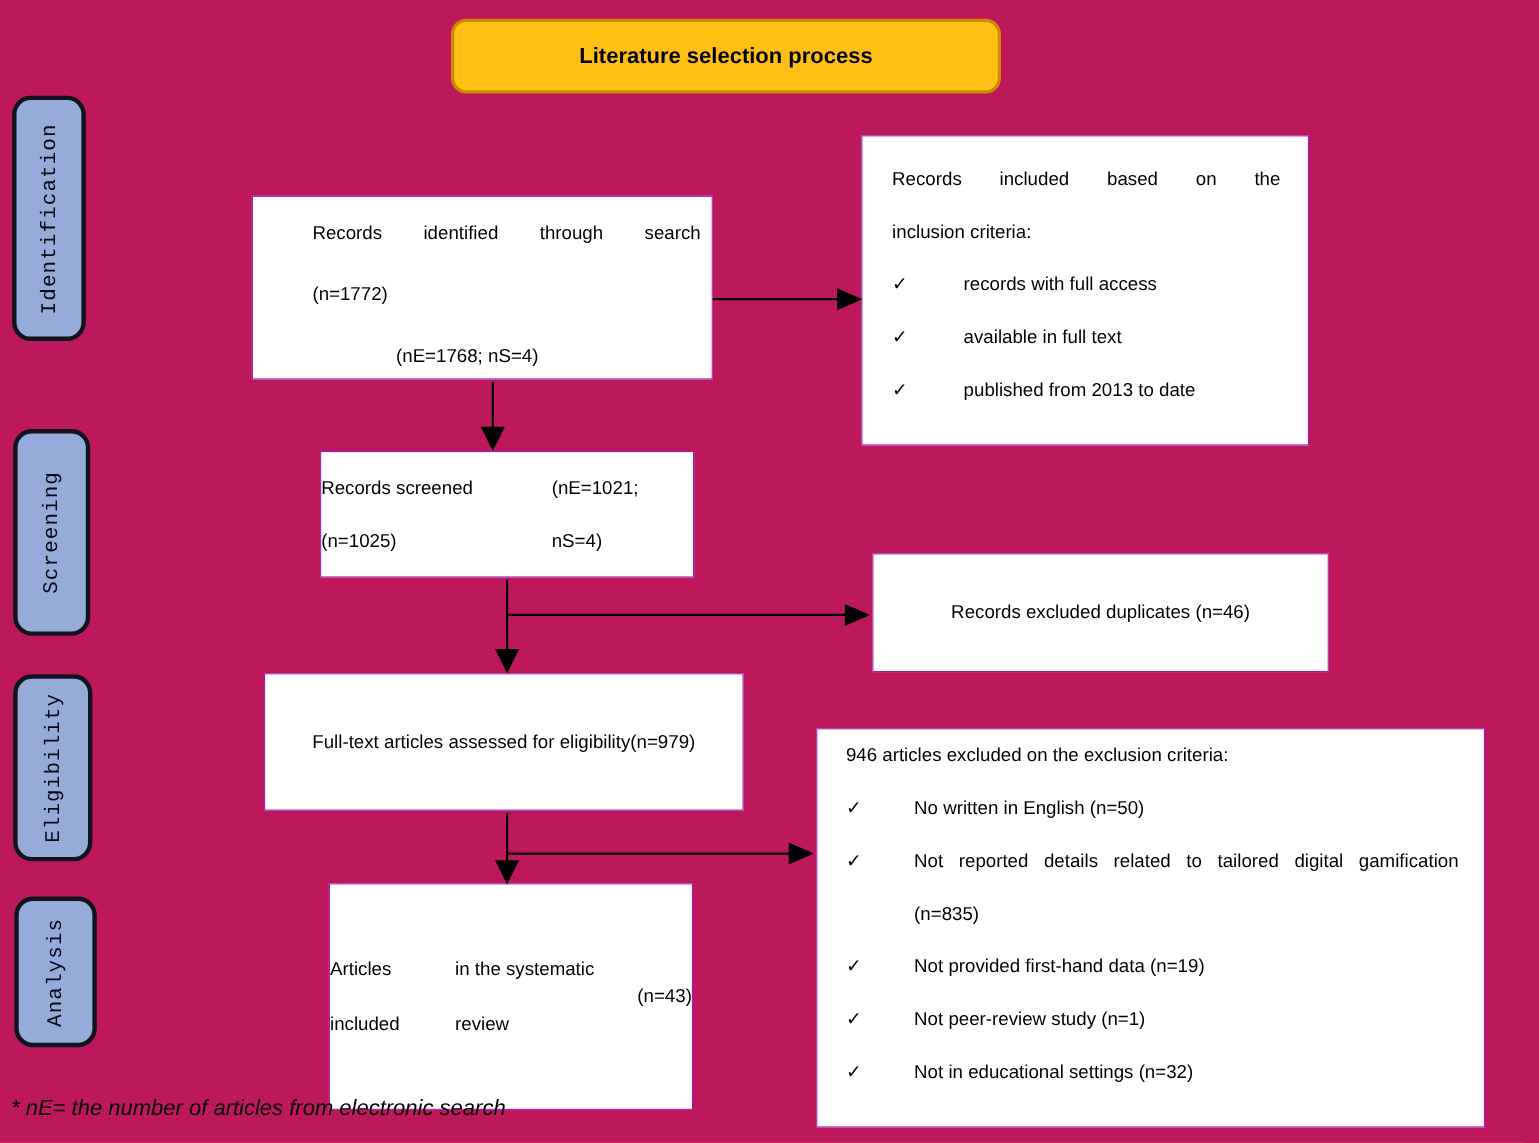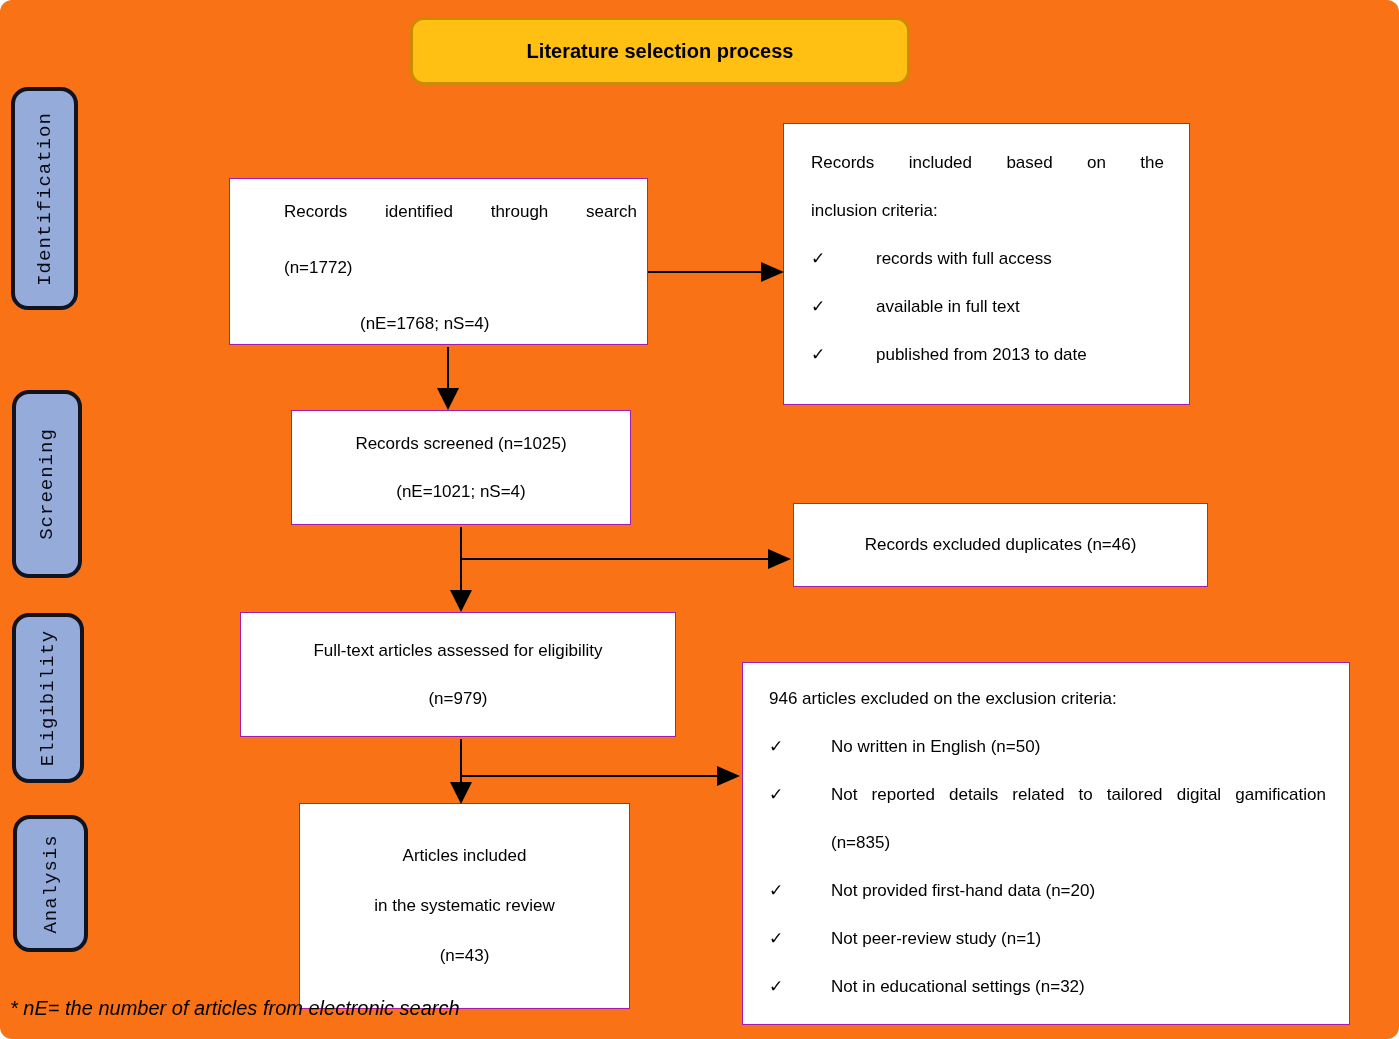--- a/index.html
+++ b/index.html
@@ -1,18 +1,18 @@
 <!DOCTYPE html>
 <html><head>
 <meta charset="utf-8">
 <style>
   html,body{margin:0;padding:0;background:#ffffff;}
   .canvas{
-    position:relative;width:1399px;height:1039px;background:#f97316;
-    font-family:"Liberation Sans",sans-serif;color:#000;overflow:hidden;border-radius:12px;
+    position:relative;width:1399px;height:1039px;background:#be185d;
+    font-family:"Liberation Sans",sans-serif;color:#000;overflow:hidden;
   }
   
   .title-box{
     position:absolute;left:410px;top:17px;width:500px;height:68px;
     background:#FFC013;border:3px solid #CE8B00;border-radius:14px;
     display:flex;align-items:center;justify-content:center;
     font-size:20px;font-weight:bold;box-sizing:border-box;
   }
   
   .stage{
@@ -22,35 +22,35 @@
   .stage span{
     transform:rotate(-90deg);white-space:nowrap;
     font-family:"Liberation Mono","DejaVu Sans Mono",monospace;
     font-size:19px;color:#0a0a12;letter-spacing:1px;
   }
   
   .fbox{
     position:absolute;background:#fff;border:1px solid #a21caf;box-sizing:border-box;
     font-size:17px;line-height:48px;
   }
-  .centered{display:flex;flex-direction:column;align-items:center;justify-content:center;text-align:right;}
+  .centered{display:flex;flex-direction:row;align-items:center;justify-content:center;text-align:left;}
   .justify{text-align:justify;text-align-last:justify;}
   .chk-row{display:flex;align-items:flex-start;}
   .chk{flex:0 0 65px;}
   .chk-sm{flex:0 0 62px;}
   .chk-text{flex:1 1 auto;}
   
   #box-identified{left:229px;top:178px;width:419px;height:167px;line-height:56px;padding:5px 10px 0 54px;}
   #box-identified .l3{margin-left:76px;}
   #box-inclusion{left:783px;top:123px;width:407px;height:282px;padding:15px 25px 0 27px;}
   #box-screened{left:291px;top:410px;width:340px;height:115px;}
-  #box-duplicates{left:793px;top:503px;width:415px;height:84px;}
+  #box-duplicates{left:793px;top:503px;width:415px;height:108px;}
   #box-eligibility{left:240px;top:612px;width:436px;height:125px;}
   #box-included{left:299px;top:803px;width:331px;height:206px;line-height:50px;}
-  #box-exclusion{left:742px;top:662px;width:608px;height:363px;padding:12px 23px 0 26px;}
+  #box-exclusion{left:742px;top:662px;width:608px;height:363px;padding:0 23px 0 26px;}
   .footnote{
     position:absolute;left:10px;top:995px;font-size:20px;font-style:italic;line-height:26px;
   }
   .arrows{position:absolute;left:0;top:0;pointer-events:none;}
 </style>
 </head>
 <body>
 
 <div class="canvas">
 
@@ -122,21 +122,21 @@
     </div>
     <div class="chk-row">
       <span class="chk-sm">✓</span>
       <span class="chk-text">
         <span class="justify" style="display:block;">Not reported details related to tailored digital gamification</span>
         <span style="display:block;">(n=835)</span>
       </span>
     </div>
     <div class="chk-row">
       <span class="chk-sm">✓</span>
-      <span class="chk-text">Not provided first-hand data (n=20)</span>
+      <span class="chk-text">Not provided first-hand data (n=19)</span>
     </div>
     <div class="chk-row">
       <span class="chk-sm">✓</span>
       <span class="chk-text">Not peer-review study (n=1)</span>
     </div>
     <div class="chk-row">
       <span class="chk-sm">✓</span>
       <span class="chk-text">Not in educational settings (n=32)</span>
     </div>
   </div>

